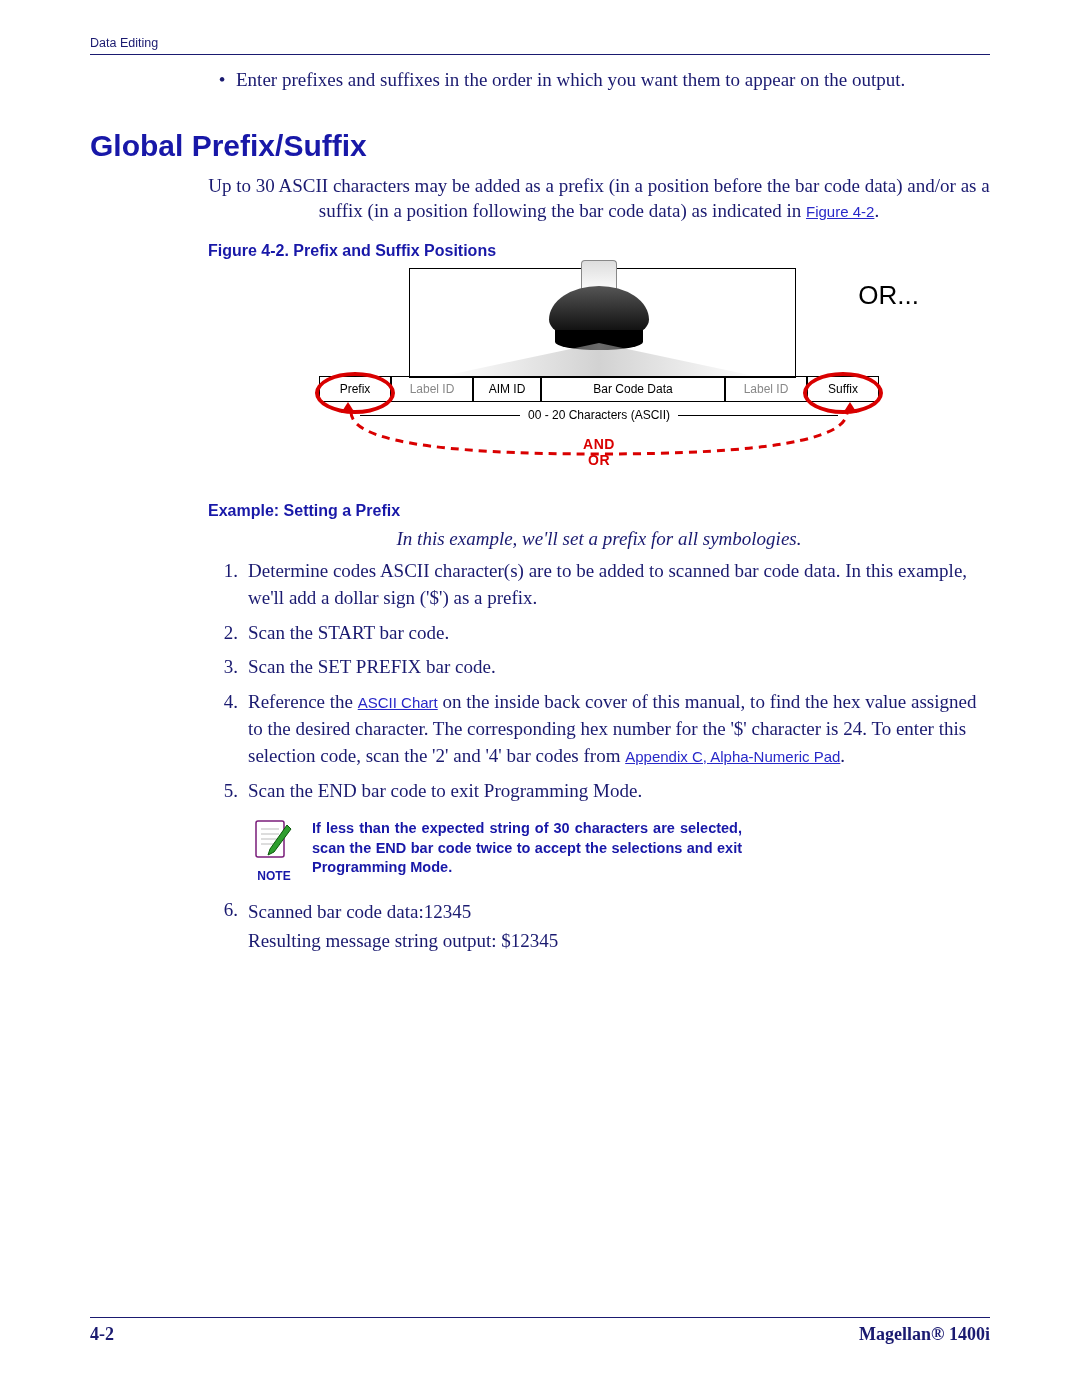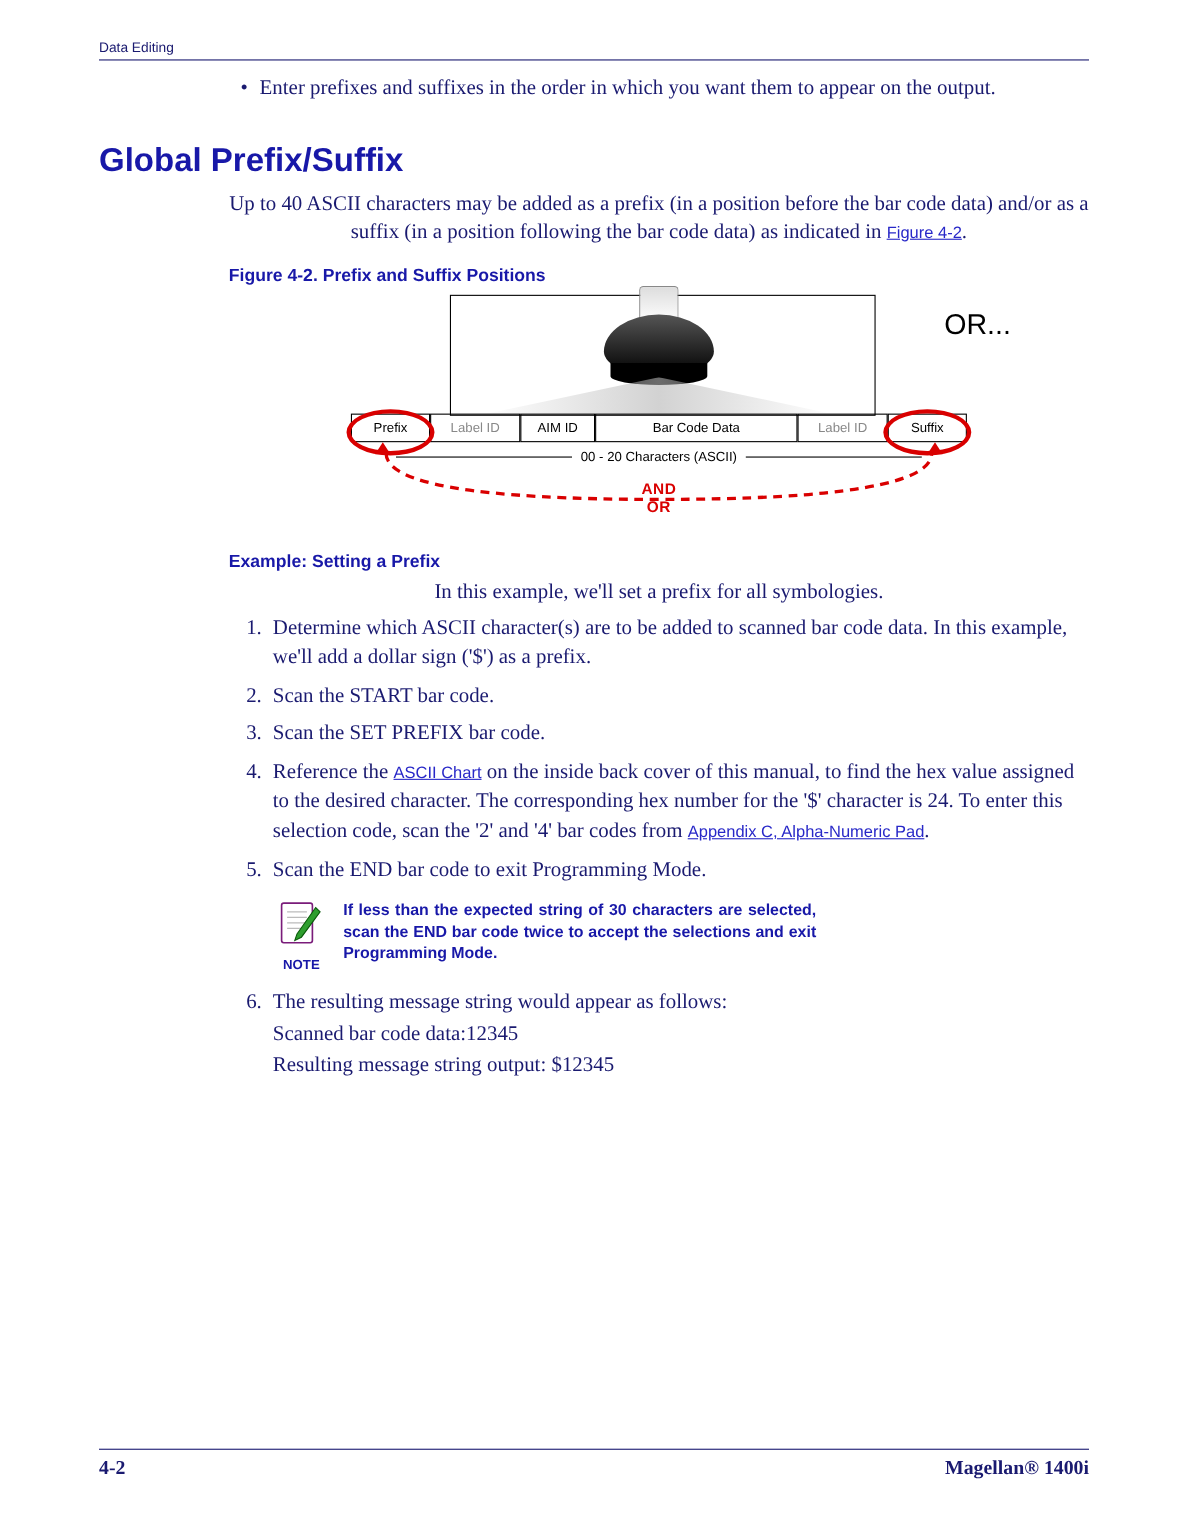--- a/index.html
+++ b/index.html
@@ -128,21 +128,21 @@
     <div class="bullet-row">
       <div class="bullet-dot">•</div>
       <div class="para">Enter prefixes and suffixes in the order in which you want them to appear on the output.</div>
     </div>
   </div>
 
   <div class="h1">Global Prefix/Suffix</div>
 
   <div class="indent-body">
     <div class="para">
-      <span>Up to 40 ASCII characters may be added as a prefix (in a position before the bar code data) and/or as a suffix (in a position following the bar code data) as indicated in </span><a href="#" class="link">Figure 4-2</a><span>.</span>
+      <span>Up to 30 ASCII characters may be added as a prefix (in a position before the bar code data) and/or as a suffix (in a position following the bar code data) as indicated in </span><a href="#" class="link">Figure 4-2</a><span>.</span>
     </div>
 
     <div class="fig-caption">Figure 4-2. Prefix and Suffix Positions</div>
 
     <div class="diagram">
       <div class="frame"></div>
       <div class="stalk"></div>
       <div class="dome"></div>
       <div class="base"></div>
       <div class="beam"></div>
@@ -163,26 +163,26 @@
       <svg class="dashes" viewBox="0 0 504 50" preserveAspectRatio="none">
         <path d="M4,0 Q4,42 252,42 Q500,42 500,0" stroke="#d90000" stroke-width="3" stroke-dasharray="8 6" fill="none"></path>
       </svg>
       <div class="andor">
         <span>AND</span><br>
         <span>OR</span>
       </div>
     </div>
 
     <div class="sub-head">Example: Setting a Prefix</div>
-    <div class="para" style="margin-top:6px;">In this example, we'll set a prefix for all symbologies.</div>
+    <div class="para" style="margin-top:6px;font-style:italic;">In this example, we'll set a prefix for all symbologies.</div>
 
     <ol class="ol">
       <li>
           <span class="num">1.</span>
-          <span class="txt">Determine which ASCII character(s) are to be added to scanned bar code data. In this example, we'll add a dollar sign ('$') as a prefix.</span>
+          <span class="txt">Determine codes ASCII character(s) are to be added to scanned bar code data. In this example, we'll add a dollar sign ('$') as a prefix.</span>
         </li>
       <li>
           <span class="num">2.</span>
           <span class="txt">Scan the START bar code.</span>
         </li>
       <li>
           <span class="num">3.</span>
           <span class="txt">Scan the SET PREFIX bar code.</span>
         </li>
       <li>
@@ -209,21 +209,20 @@
         </svg>
         <div class="note-label">NOTE</div>
       </div>
       <div class="note-text">If less than the expected string of 30 characters are selected, scan the END bar code twice to accept the selections and exit Programming Mode.</div>
     </div>
 
     <ol class="ol" start="6">
       <li>
           <span class="num">6.</span>
         <span class="txt">
-          <span>The resulting message string would appear as follows:</span>
           <div class="sub-tight">Scanned bar code data:12345</div>
           <div class="sub-tight">Resulting message string output: $12345</div>
         </span>
       </li>
     </ol>
 
   </div>
 
   <div class="footer">
     <hr class="footerline">

